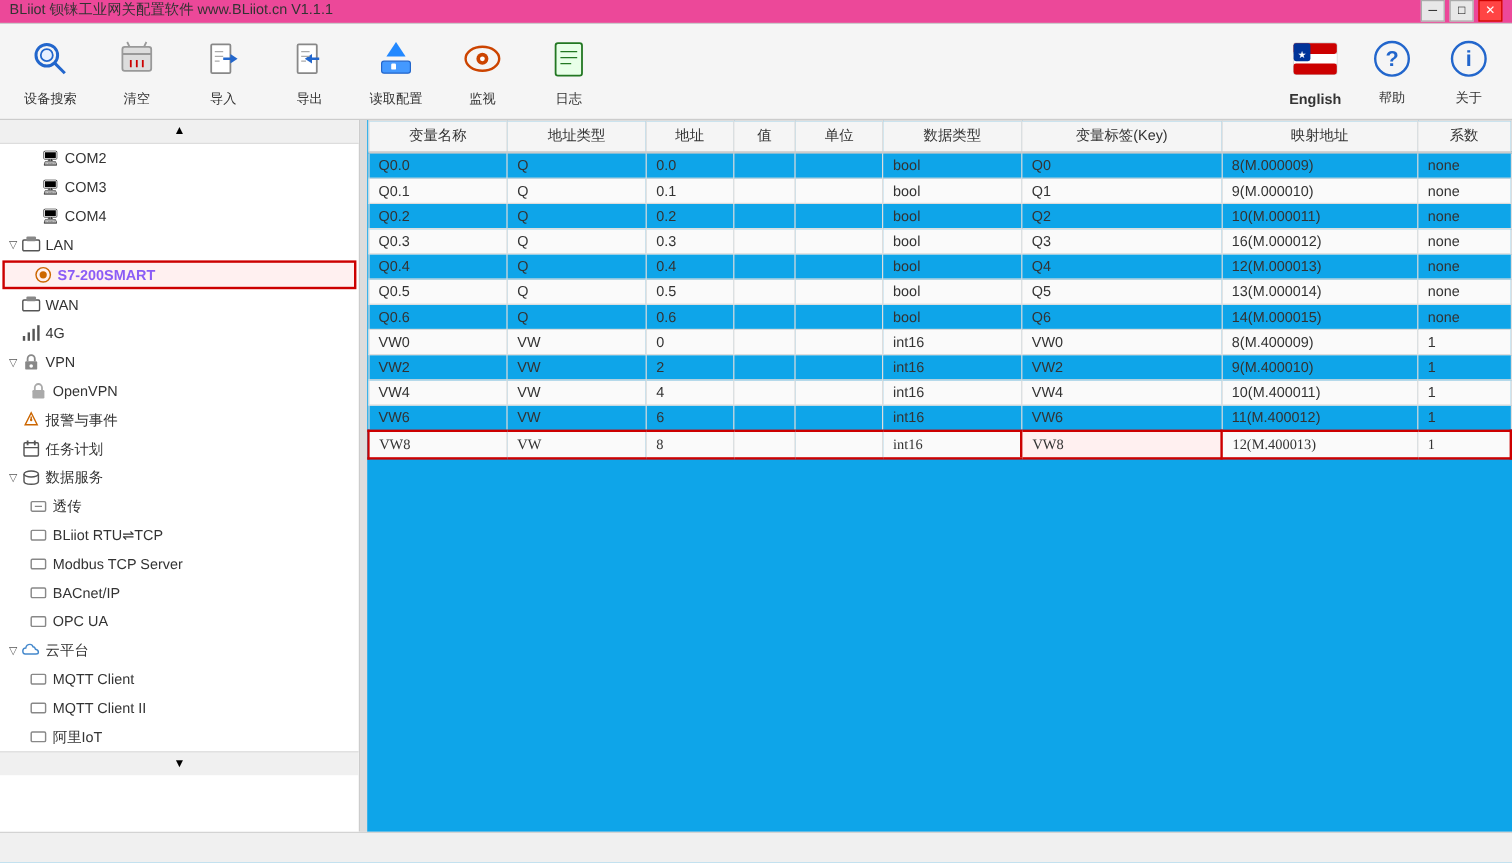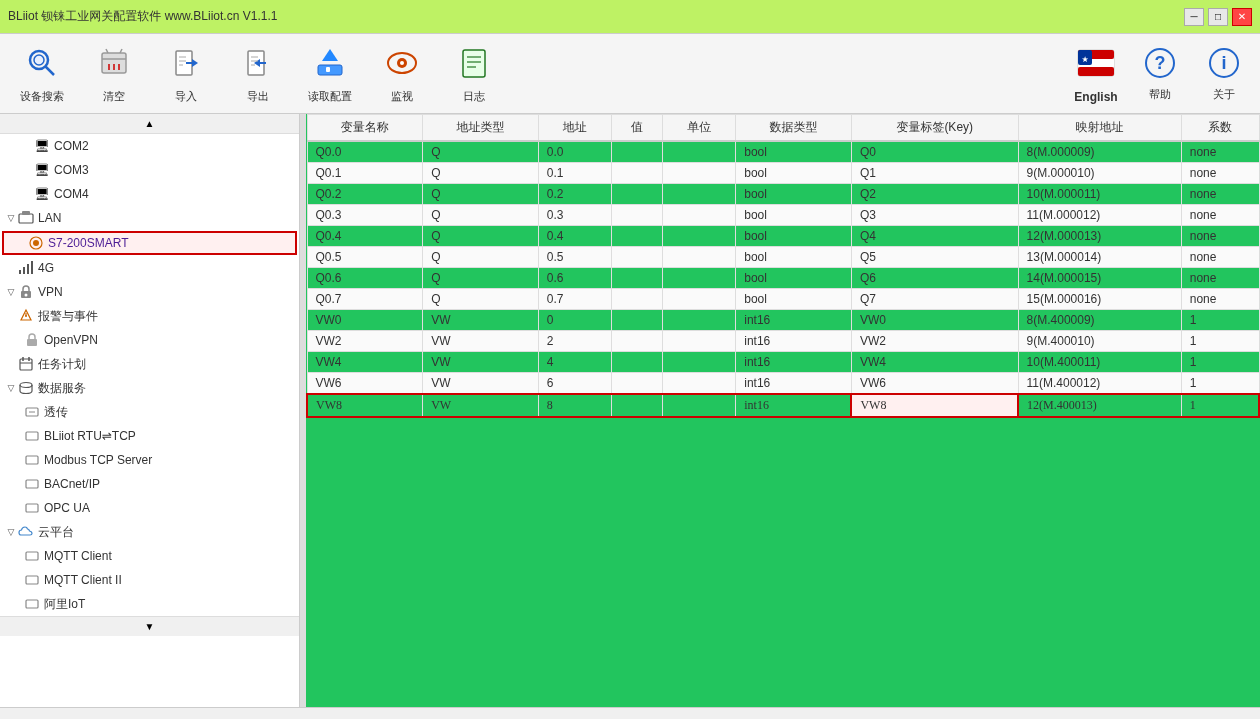--- a/index.html
+++ b/index.html
@@ -1,23 +1,23 @@
 <!DOCTYPE html>
 <html><head>
   <meta charset="utf-8">
   <style>
     * { box-sizing: border-box; margin: 0; padding: 0; }
     body { font-family: 'Microsoft YaHei', SimSun, Arial, sans-serif; font-size: 12px; background: #f0f0f0; width: 1260px; height: 719px; overflow: hidden; }
 
     
     .title-bar {
-      background: #bef264;
-      height: 34px;
+      background: #ec4899;
+      height: 20px;
       display: flex;
-      align-items: center;
+      align-items: flex-start;
       padding: 0 8px;
       font-size: 12px;
       border-bottom: 1px solid #ccc;
     }
     .title-bar-title { flex: 1; font-size: 12px; color: #333; }
     .title-bar-controls { display: flex; gap: 4px; }
     .title-bar-btn {
       width: 20px; height: 18px;
       border: 1px solid #aaa;
       background: #e8e8e8;
@@ -113,21 +113,21 @@
     
     .splitter {
       width: 6px;
       background: #ddd;
       cursor: col-resize;
     }
 
     
     .table-area {
       flex: 1;
-      background: #22c55e;
+      background: #0ea5e9;
       overflow: auto;
     }
     table {
       width: 100%;
       border-collapse: collapse;
       font-size: 12px;
     }
     thead tr {
       background: #f5f5f5;
       border-bottom: 2px solid #ccc;
@@ -336,23 +336,33 @@
     </div>
 
     <div class="tree-item" style="border: 2px solid #cc0000; background:#fff0f0; margin: 1px 2px;">
       <span class="tree-indent" style="width:20px;"></span>
       <span class="tree-icon">
         <svg width="16" height="16" viewBox="0 0 16 16">
             <circle cx="8" cy="8" r="6" fill="none" stroke="#cc6600" stroke-width="1.2"></circle>
             <circle cx="8" cy="8" r="3" fill="#cc6600"></circle>
           </svg>
       </span>
-      <span class="tree-label" style="color:#4c1d95; font-weight:normal;">S7-200SMART</span>
-    </div>
-
+      <span class="tree-label" style="color:#8b5cf6; font-weight:bold;">S7-200SMART</span>
+    </div>
+
+    <div class="tree-item">
+      <span class="tree-expand"></span>
+      <span class="tree-icon">
+        <svg width="16" height="16" viewBox="0 0 16 16">
+            <rect x="1" y="4" width="14" height="9" rx="1" fill="none" stroke="#555" stroke-width="1.2"></rect>
+            <rect x="4" y="1" width="8" height="4" rx="1" fill="#888"></rect>
+          </svg>
+      </span>
+      <span class="tree-label">WAN</span>
+    </div>
 
     <div class="tree-item">
       <span class="tree-expand"></span>
       <span class="tree-icon">
         <svg width="16" height="16" viewBox="0 0 16 16">
           <rect x="1" y="10" width="2" height="4" fill="#555"></rect>
           <rect x="5" y="7" width="2" height="7" fill="#555"></rect>
           <rect x="9" y="4" width="2" height="10" fill="#555"></rect>
           <rect x="13" y="1" width="2" height="13" fill="#555"></rect>
         </svg>
@@ -366,40 +376,40 @@
         <svg width="16" height="16" viewBox="0 0 16 16">
             <rect x="3" y="7" width="10" height="7" rx="1" fill="#888"></rect>
             <path d="M5 7 V5 a3 3 0 0 1 6 0 V7" fill="none" stroke="#888" stroke-width="1.5"></path>
             <circle cx="8" cy="11" r="1.5" fill="#fff"></circle>
           </svg>
       </span>
       <span class="tree-label">VPN</span>
     </div>
 
     <div class="tree-item">
+      <span class="tree-indent" style="width:20px;"></span>
+      <span class="tree-icon">
+        <svg width="16" height="16" viewBox="0 0 16 16">
+            <rect x="3" y="7" width="10" height="7" rx="1" fill="#aaa"></rect>
+            <path d="M5 7 V5 a3 3 0 0 1 6 0 V7" fill="none" stroke="#aaa" stroke-width="1.5"></path>
+          </svg>
+      </span>
+      <span class="tree-label">OpenVPN</span>
+    </div>
+
+    <div class="tree-item">
       <span class="tree-expand"></span>
       <span class="tree-icon">
         <svg width="16" height="16" viewBox="0 0 16 16">
             <path d="M8 2 L3 12 L13 12 Z" fill="none" stroke="#cc6600" stroke-width="1.2"></path>
             <circle cx="8" cy="8" r="1" fill="#cc6600"></circle>
             <line x1="8" y1="5" x2="8" y2="8" stroke="#cc6600" stroke-width="1.2"></line>
           </svg>
       </span>
       <span class="tree-label">报警与事件</span>
-    </div>
-
-    <div class="tree-item">
-      <span class="tree-indent" style="width:20px;"></span>
-      <span class="tree-icon">
-        <svg width="16" height="16" viewBox="0 0 16 16">
-            <rect x="3" y="7" width="10" height="7" rx="1" fill="#aaa"></rect>
-            <path d="M5 7 V5 a3 3 0 0 1 6 0 V7" fill="none" stroke="#aaa" stroke-width="1.5"></path>
-          </svg>
-      </span>
-      <span class="tree-label">OpenVPN</span>
     </div>
 
     <div class="tree-item">
       <span class="tree-expand"></span>
       <span class="tree-icon">
         <svg width="16" height="16" viewBox="0 0 16 16">
             <rect x="2" y="3" width="12" height="11" rx="1" fill="none" stroke="#555" stroke-width="1.2"></rect>
             <line x1="5" y1="1" x2="5" y2="5" stroke="#555" stroke-width="1.5"></line>
             <line x1="11" y1="1" x2="11" y2="5" stroke="#555" stroke-width="1.5"></line>
             <line x1="2" y1="7" x2="14" y2="7" stroke="#555" stroke-width="1"></line>
@@ -566,21 +576,21 @@
             <td>none</td>
           </tr>
           <tr>
             <td>Q0.3</td>
             <td>Q</td>
             <td>0.3</td>
             <td></td>
             <td></td>
             <td>bool</td>
             <td>Q3</td>
-            <td>11(M.000012)</td>
+            <td>16(M.000012)</td>
             <td>none</td>
           </tr>
           <tr>
             <td>Q0.4</td>
             <td>Q</td>
             <td>0.4</td>
             <td></td>
             <td></td>
             <td>bool</td>
             <td>Q4</td>
@@ -600,31 +610,20 @@
           </tr>
           <tr>
             <td>Q0.6</td>
             <td>Q</td>
             <td>0.6</td>
             <td></td>
             <td></td>
             <td>bool</td>
             <td>Q6</td>
             <td>14(M.000015)</td>
-            <td>none</td>
-          </tr>
-          <tr>
-            <td>Q0.7</td>
-            <td>Q</td>
-            <td>0.7</td>
-            <td></td>
-            <td></td>
-            <td>bool</td>
-            <td>Q7</td>
-            <td>15(M.000016)</td>
             <td>none</td>
           </tr>
           <tr>
             <td>VW0</td>
             <td>VW</td>
             <td>0</td>
             <td></td>
             <td></td>
             <td>int16</td>
             <td>VW0</td>

